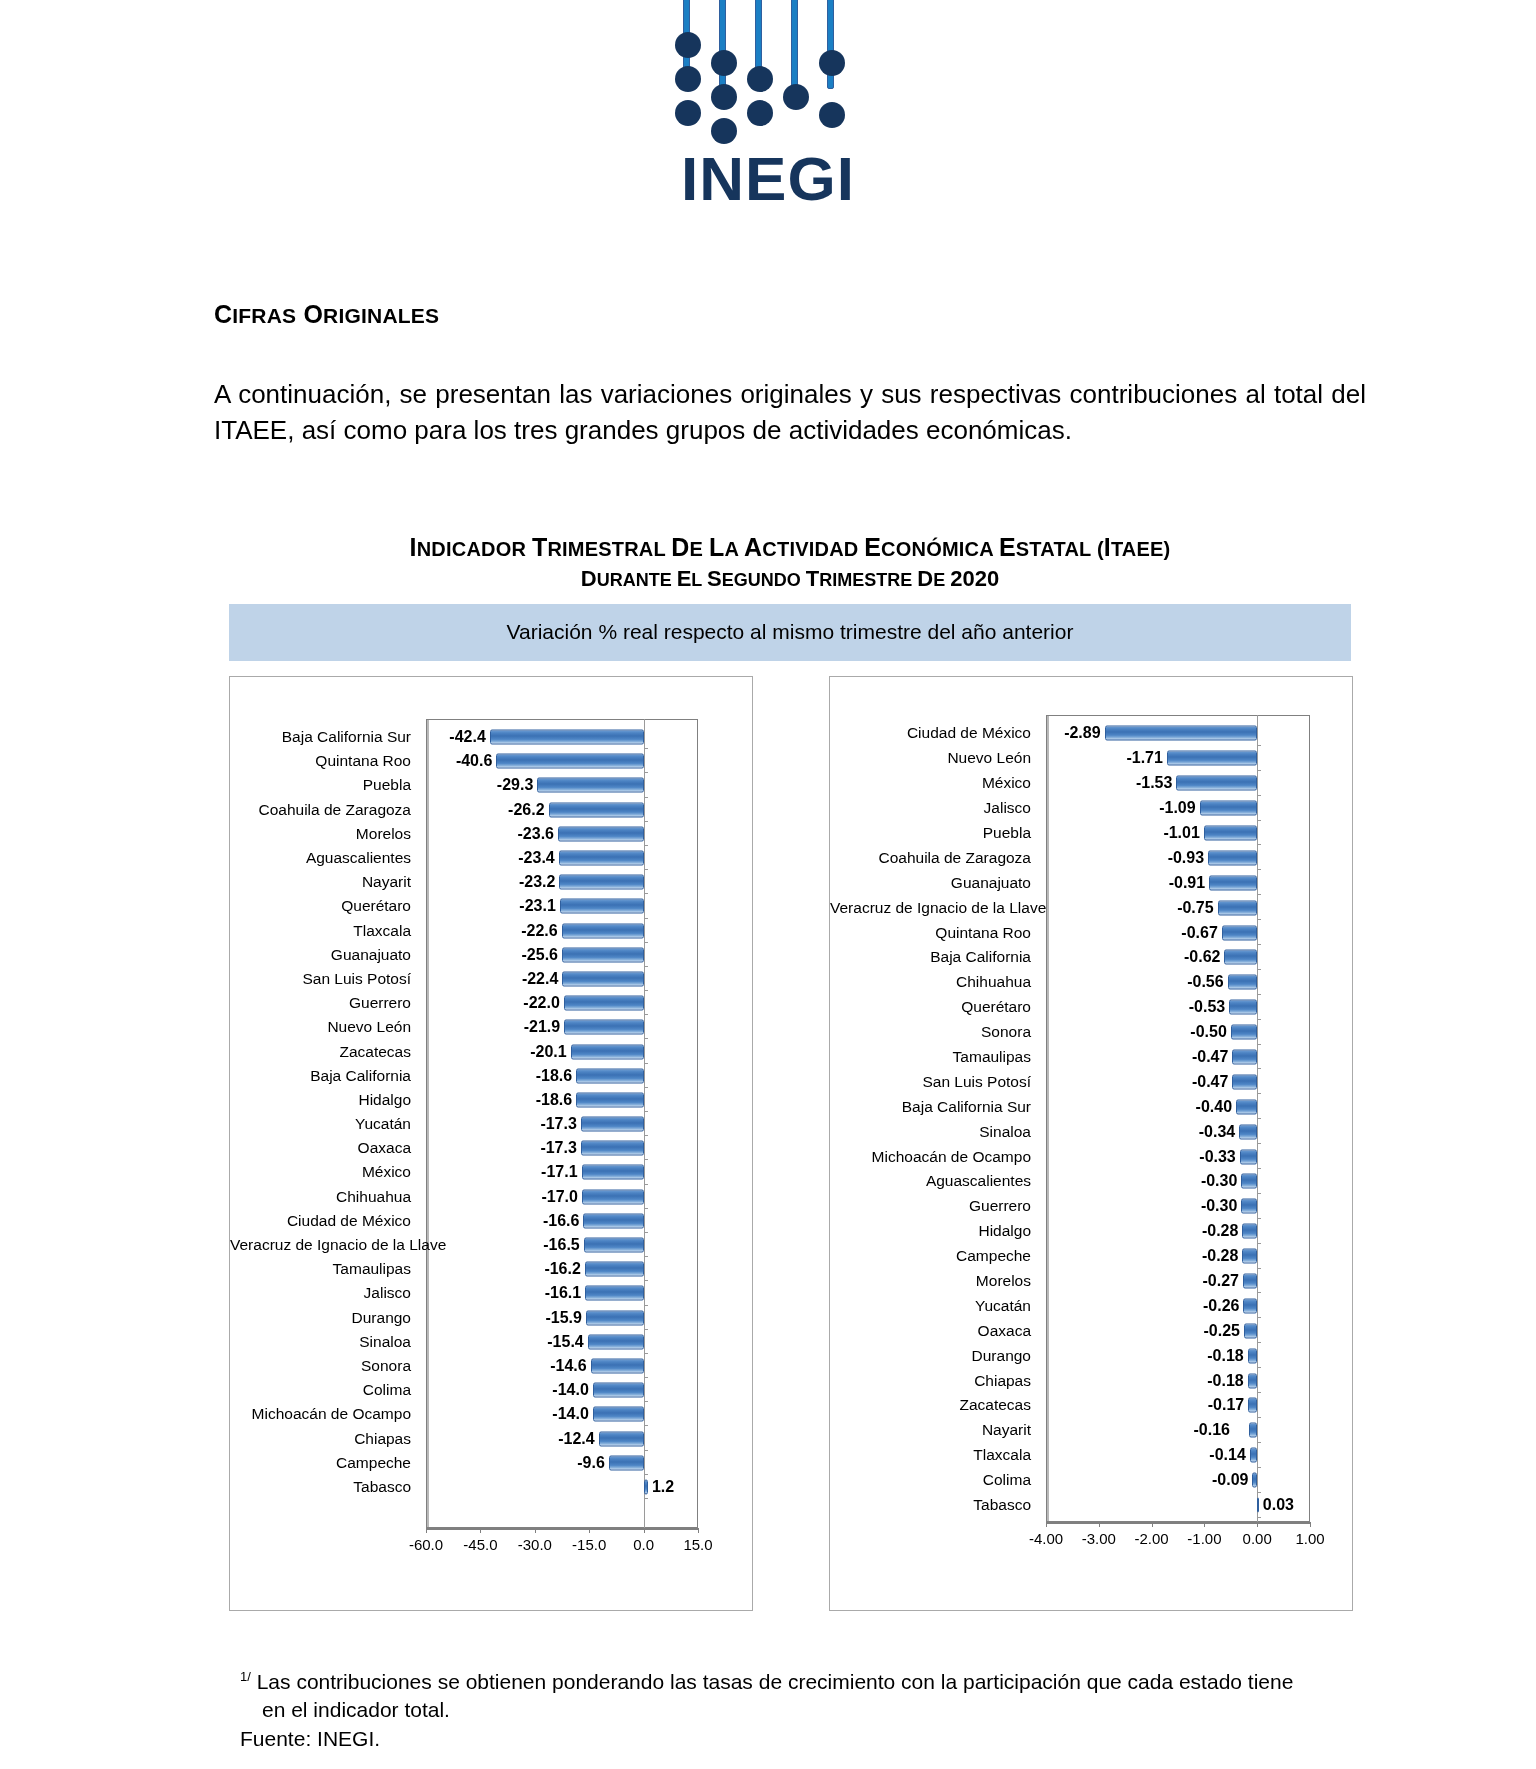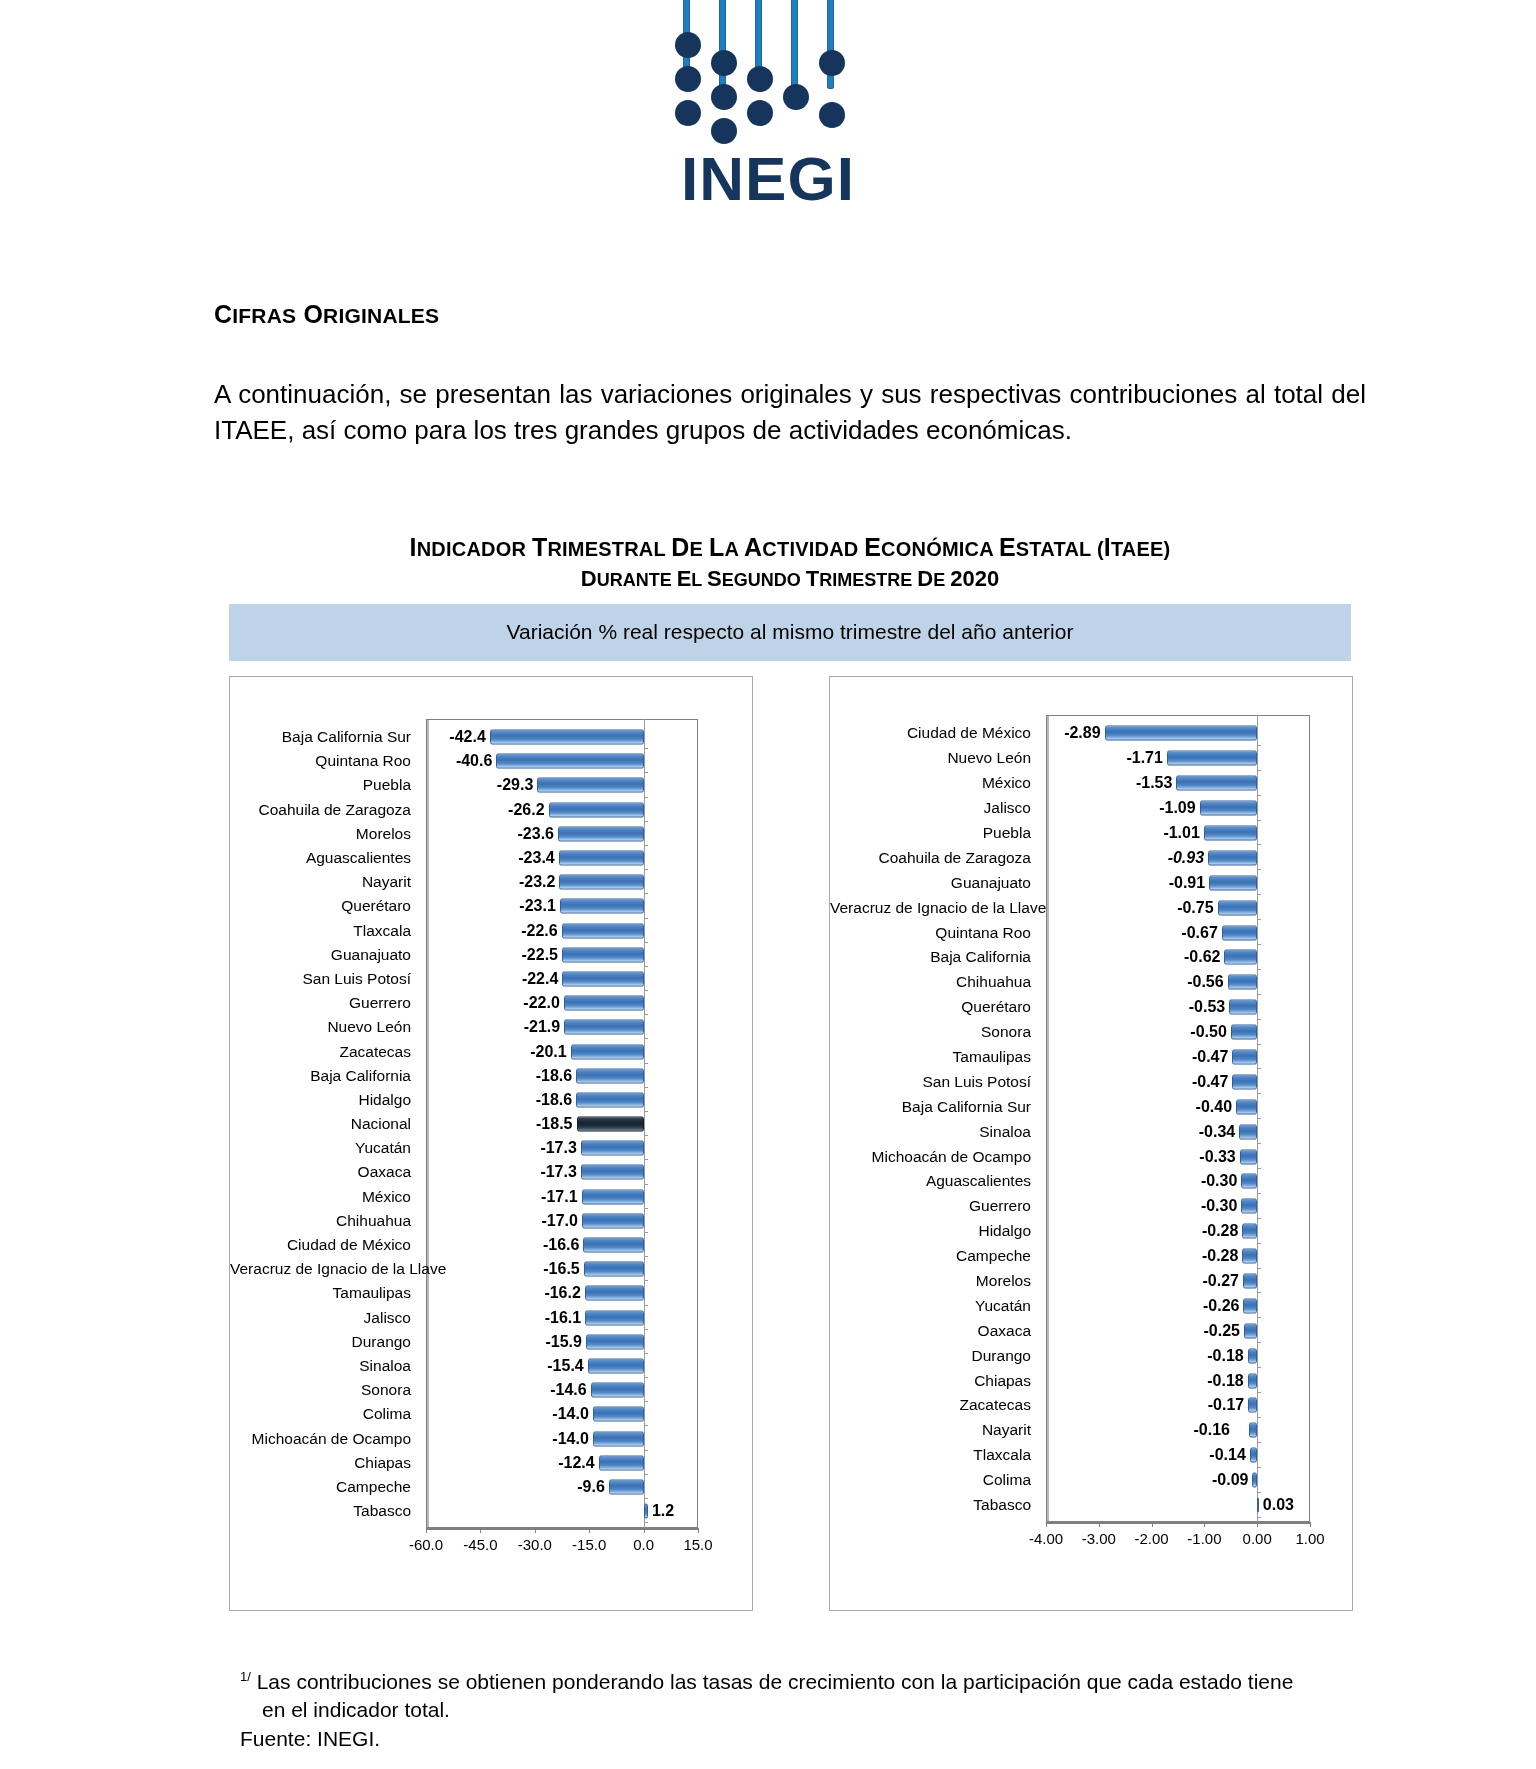--- a/index.html
+++ b/index.html
@@ -310,21 +310,21 @@
           </div>
           <div class="row" style="height: 24.2px; position: relative;">
             <div class="cat" style="width: 190px;">Tlaxcala</div>
             <div class="bar" style="left: 331.637px; width: 81.9627px; height: 15px;"></div>
             <div class="val" style="left: 327.637px; transform: translate(-100%, -50%);">-22.6</div>
             <div class="gridtick" style="left: 413.6px; top: 23.2px;"></div>
           </div>
           <div class="row" style="height: 24.2px; position: relative;">
             <div class="cat" style="width: 190px;">Guanajuato</div>
             <div class="bar" style="left: 332px; width: 81.6px; height: 15px;"></div>
-            <div class="val" style="left: 328px; transform: translate(-100%, -50%);">-22.5</div>
+            <div class="val" style="left: 328px; transform: translate(-100%, -50%);">-25.6</div>
             <div class="gridtick" style="left: 413.6px; top: 23.2px;"></div>
           </div>
           <div class="row" style="height: 24.2px; position: relative;">
             <div class="cat" style="width: 190px;">San Luis Potosí</div>
             <div class="bar" style="left: 332.363px; width: 81.2373px; height: 15px;"></div>
             <div class="val" style="left: 328.363px; transform: translate(-100%, -50%);">-22.4</div>
             <div class="gridtick" style="left: 413.6px; top: 23.2px;"></div>
           </div>
           <div class="row" style="height: 24.2px; position: relative;">
             <div class="cat" style="width: 190px;">Guerrero</div>
@@ -347,26 +347,20 @@
           <div class="row" style="height: 24.2px; position: relative;">
             <div class="cat" style="width: 190px;">Baja California</div>
             <div class="bar" style="left: 346.144px; width: 67.456px; height: 15px;"></div>
             <div class="val" style="left: 342.144px; transform: translate(-100%, -50%);">-18.6</div>
             <div class="gridtick" style="left: 413.6px; top: 23.2px;"></div>
           </div>
           <div class="row" style="height: 24.2px; position: relative;">
             <div class="cat" style="width: 190px;">Hidalgo</div>
             <div class="bar" style="left: 346.144px; width: 67.456px; height: 15px;"></div>
             <div class="val" style="left: 342.144px; transform: translate(-100%, -50%);">-18.6</div>
-            <div class="gridtick" style="left: 413.6px; top: 23.2px;"></div>
-          </div>
-          <div class="row" style="height: 24.2px; position: relative;">
-            <div class="cat" style="width: 190px;">Nacional</div>
-            <div class="bar dark" style="left: 346.507px; width: 67.0933px; height: 15px;"></div>
-            <div class="val" style="left: 342.507px; transform: translate(-100%, -50%);">-18.5</div>
             <div class="gridtick" style="left: 413.6px; top: 23.2px;"></div>
           </div>
           <div class="row" style="height: 24.2px; position: relative;">
             <div class="cat" style="width: 190px;">Yucatán</div>
             <div class="bar" style="left: 350.859px; width: 62.7413px; height: 15px;"></div>
             <div class="val" style="left: 346.859px; transform: translate(-100%, -50%);">-17.3</div>
             <div class="gridtick" style="left: 413.6px; top: 23.2px;"></div>
           </div>
           <div class="row" style="height: 24.2px; position: relative;">
             <div class="cat" style="width: 190px;">Oaxaca</div>
@@ -507,21 +501,21 @@
           </div>
           <div class="row" style="height: 24.9px; position: relative;">
             <div class="cat" style="width: 210px;">Puebla</div>
             <div class="bar" style="left: 373.872px; width: 53.328px; height: 15px;"></div>
             <div class="val" style="left: 369.872px; transform: translate(-100%, -50%);">-1.01</div>
             <div class="gridtick" style="left: 427.2px; top: 23.9px;"></div>
           </div>
           <div class="row" style="height: 24.9px; position: relative;">
             <div class="cat" style="width: 210px;">Coahuila de Zaragoza</div>
             <div class="bar" style="left: 378.096px; width: 49.104px; height: 15px;"></div>
-            <div class="val" style="left: 374.096px; transform: translate(-100%, -50%); font-style: italic;">-0.93</div>
+            <div class="val" style="left: 374.096px; transform: translate(-100%, -50%);">-0.93</div>
             <div class="gridtick" style="left: 427.2px; top: 23.9px;"></div>
           </div>
           <div class="row" style="height: 24.9px; position: relative;">
             <div class="cat" style="width: 210px;">Guanajuato</div>
             <div class="bar" style="left: 379.152px; width: 48.048px; height: 15px;"></div>
             <div class="val" style="left: 375.152px; transform: translate(-100%, -50%);">-0.91</div>
             <div class="gridtick" style="left: 427.2px; top: 23.9px;"></div>
           </div>
           <div class="row" style="height: 24.9px; position: relative;">
             <div class="cat" style="width: 210px;">Veracruz de Ignacio de la Llave</div>

